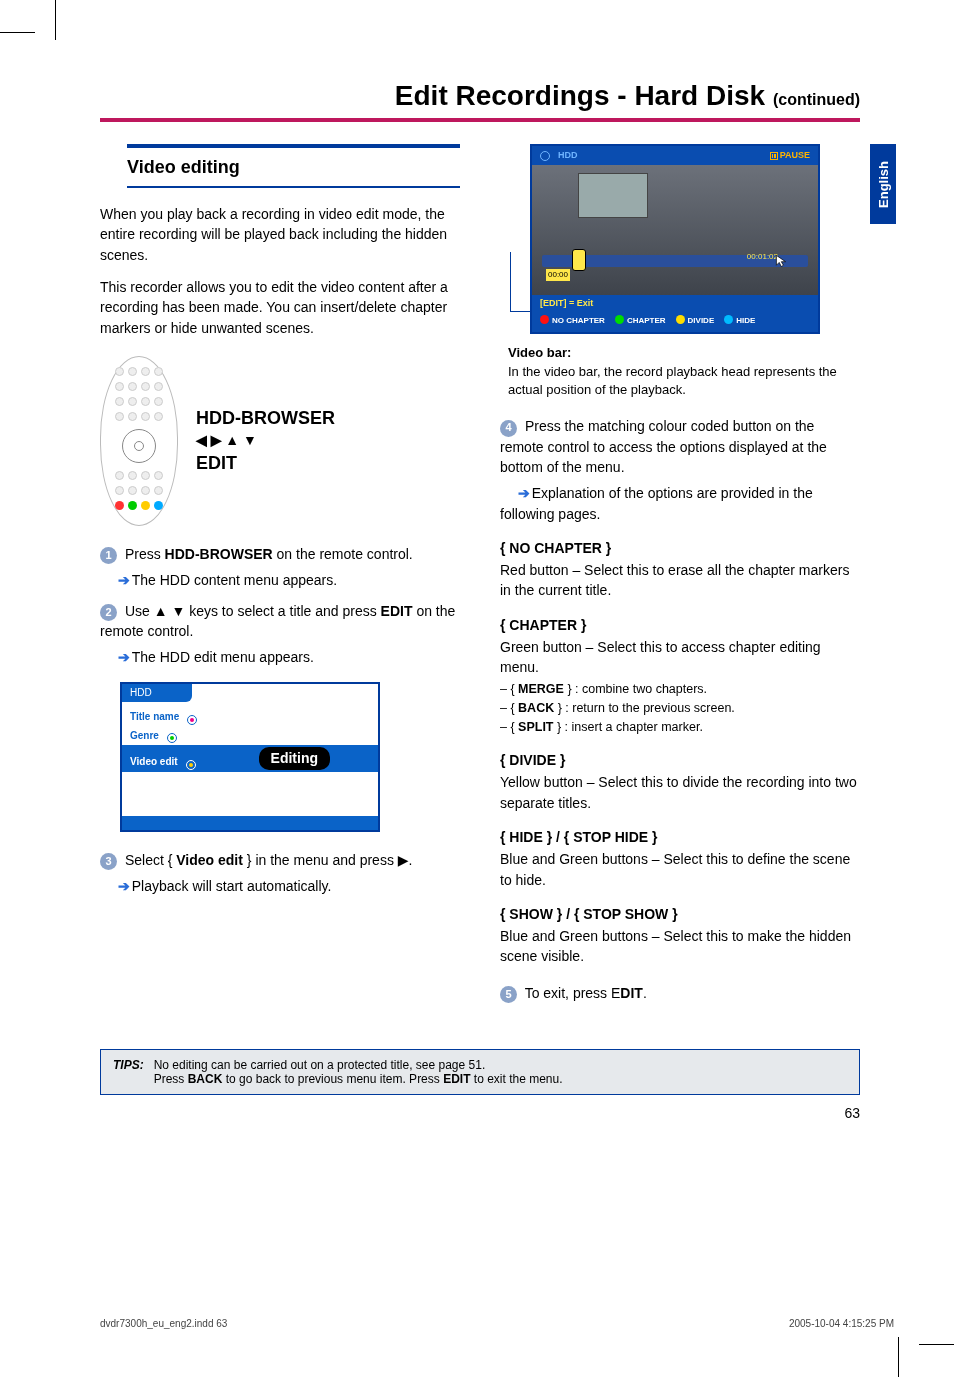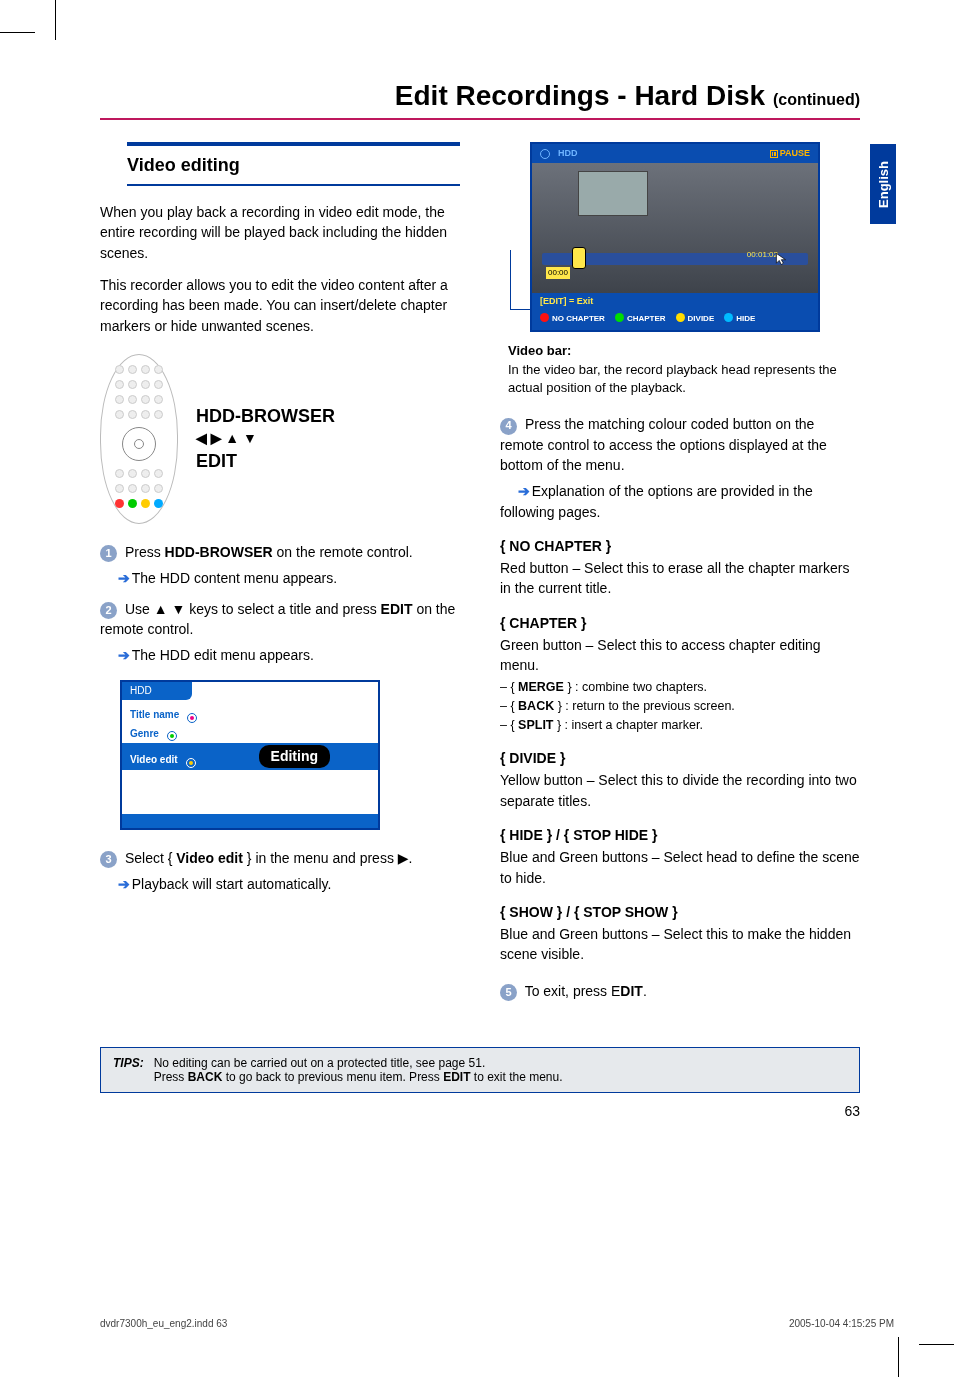--- a/index.html
+++ b/index.html
@@ -22,21 +22,21 @@
     left: 100px;
     top: 80px;
     width: 760px;
   }
 
   .title {
     font-size: 28px;
     font-weight: bold;
     text-align: right;
     padding-bottom: 6px;
-    border-bottom: 2px solid #be185d;
+    border-bottom: 4px solid #be185d;
   }
   .title .cont { font-size: 16px; font-weight: bold; }
 
   .lang-tab {
     position: absolute;
     right: -36px;
     top: 64px;
     width: 26px;
     height: 80px;
     background: #003a9c;
@@ -369,21 +369,21 @@
       <div class="opt-list">
         <div>– { <b>MERGE</b><span> } : combine two chapters.</span></div>
         <div>–  { <b>BACK</b><span> } : return to the previous screen.</span></div>
         <div>–  { <b>SPLIT</b><span> } : insert a chapter marker.</span></div>
       </div>
 
       <div class="subh">{ <span>DIVIDE</span> }</div>
       <div>Yellow button – Select this to divide the recording into two separate titles.</div>
 
       <div class="subh">{ <span>HIDE</span> } / { <span>STOP HIDE</span> }</div>
-      <div>Blue and Green buttons – Select head to define the scene to hide.</div>
+      <div>Blue and Green buttons – Select this to define the scene to hide.</div>
 
       <div class="subh">{ <span>SHOW</span> } / { <span>STOP SHOW</span> }</div>
       <div>Blue and Green buttons – Select this to make the hidden scene visible.</div>
 
       <div class="step" style="margin-top:16px">
         <span class="step-circle">5</span>
         <span>To exit, press E</span><b>DIT</b><span>.</span>
       </div>
 
     </div>

